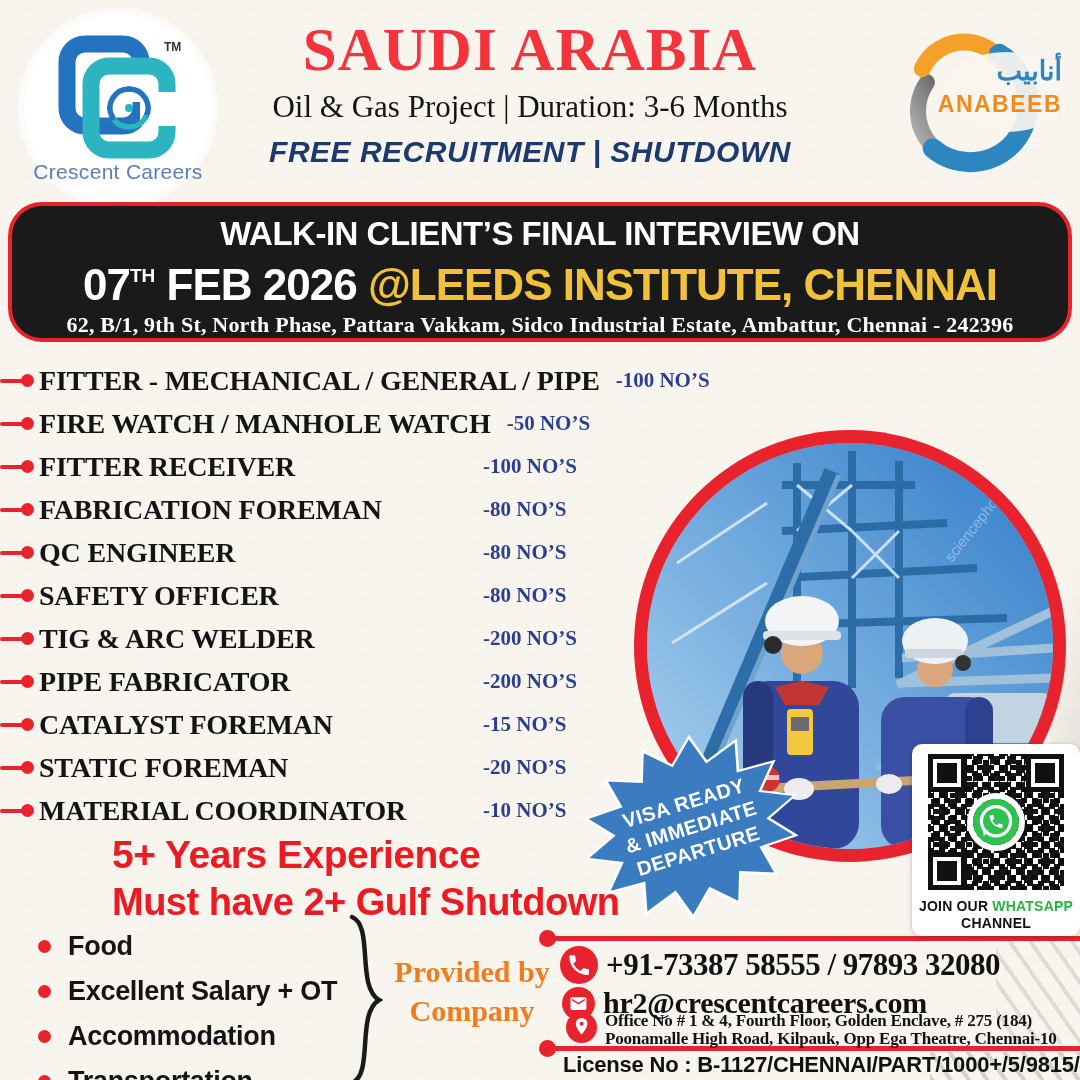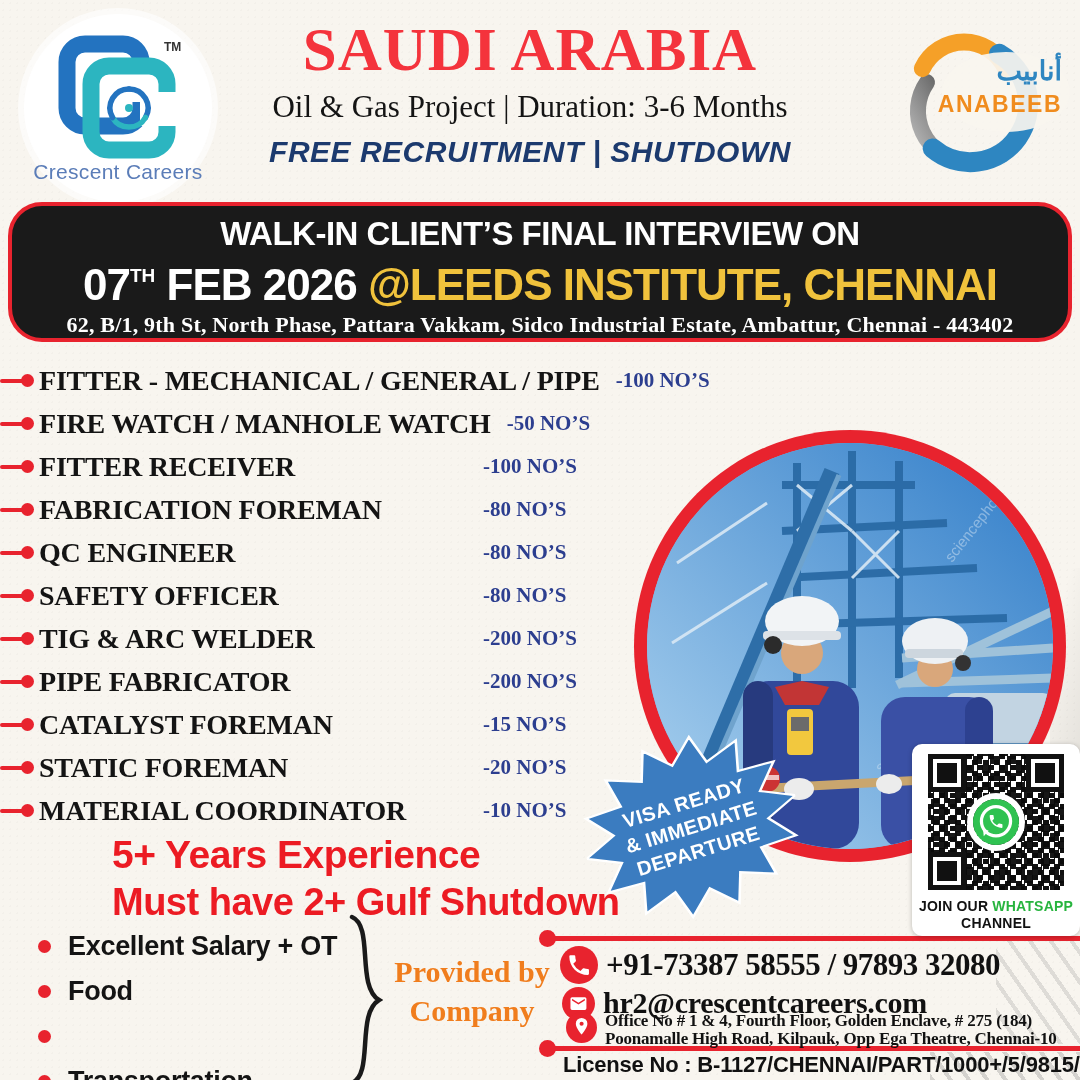--- a/index.html
+++ b/index.html
@@ -168,21 +168,21 @@
       <path d="M111 37.8 A58 58 0 1 1 44.7 132.4" fill="none" stroke="#2e86c1" stroke-width="20" stroke-linecap="round"></path>
       <ellipse cx="118" cy="76" rx="64" ry="40" fill="#f8f5ef" opacity="0.92"></ellipse>
       <text x="174" y="64" text-anchor="end" font-size="27" font-weight="bold" fill="#2e86c1">أنابيب</text>
       <text x="174" y="96" text-anchor="end" font-size="23" font-weight="bold" fill="#f08c1e" letter-spacing="1.5">ANABEEB</text>
     </svg>
   </div>
 
   <div class="banner">
     <div class="b1">WALK-IN CLIENT’S FINAL INTERVIEW ON</div>
     <div class="b2"><span>07</span><sup>TH</sup><span> FEB 2026 </span><span class="venue">@LEEDS INSTITUTE, CHENNAI</span></div>
-    <div class="b3">62, B/1, 9th St, North Phase, Pattara Vakkam, Sidco Industrial Estate, Ambattur, Chennai - 443402</div>
+    <div class="b3">62, B/1, 9th St, North Phase, Pattara Vakkam, Sidco Industrial Estate, Ambattur, Chennai - 242396</div>
   </div>
 
   <ul class="jobs">
     <li class="job">
         <span class="bullet"></span>
         <span class="jtitle">FITTER - MECHANICAL / GENERAL / PIPE</span>
         <span class="jcount">-100 NO’S</span>
       </li>
     <li class="job">
         <span class="bullet"></span>
@@ -333,28 +333,29 @@
       <div>CHANNEL</div>
     </div>
   </div>
 
   <div class="exp1">5+ Years Experience</div>
   <div class="exp2">Must have 2+ Gulf Shutdown</div>
 
   <ul class="perks">
     <li class="perk">
         <span class="pdot"></span>
-        <span class="ptext">Excellent Salary + OT</span>
+        <span class="ptext">Food</span>
       </li>
     <li class="perk">
         <span class="pdot"></span>
-        <span class="ptext">Food</span>
+        <span class="ptext">Excellent Salary + OT</span>
       </li>
     <li class="perk">
         <span class="pdot"></span>
+        <span class="ptext">Accommodation</span>
       </li>
     <li class="perk">
         <span class="pdot"></span>
         <span class="ptext">Transportation</span>
       </li>
   </ul>
   <div class="brace">
     <svg width="36" height="172" viewBox="0 0 36 172">
       <path d="M5 3 C27 12, 9 72, 32 86 C9 100, 27 160, 5 169" fill="none" stroke="#1a1a1a" stroke-width="4.5" stroke-linecap="round"></path>
     </svg>

